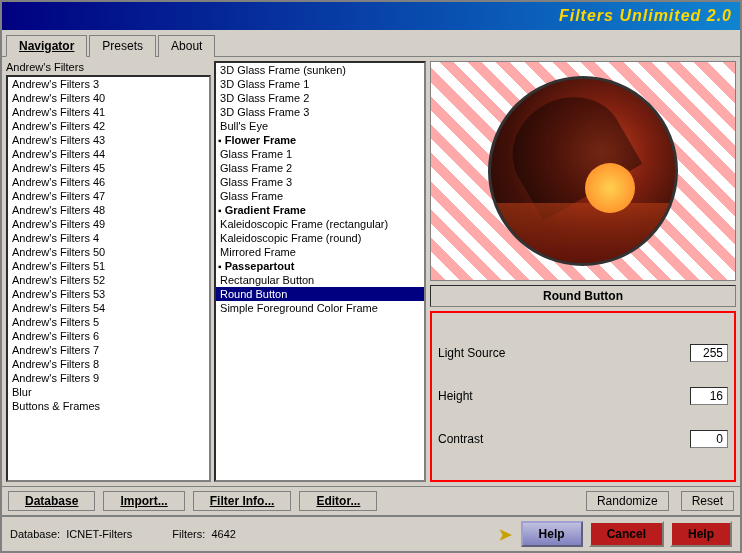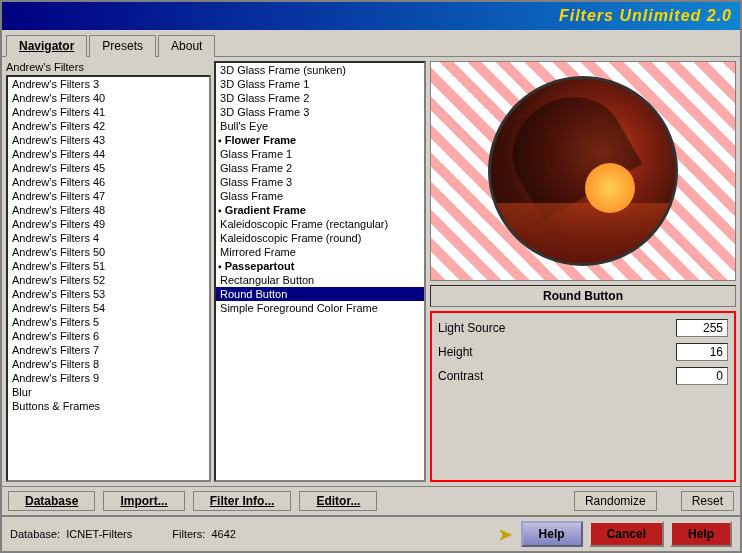--- a/index.html
+++ b/index.html
@@ -188,27 +188,28 @@
     .params-area {
       flex: 1;
       border: 2px solid #ff0000;
       padding: 6px;
       background: #d4d0c8;
     }
     .param-row {
       display: flex;
       align-items: center;
       margin-bottom: 6px;
+      margin-top: 25px;
     }
     .param-label {
       flex: 1;
       font-size: 12px;
     }
     .param-value {
-      width: 52px;
+      width: 38px;
       text-align: right;
       background: #fff;
       border: 1px inset #808080;
       padding: 1px 4px;
       font-size: 12px;
     }
 
     
     .bottom-toolbar {
       display: flex;
@@ -222,21 +223,21 @@
       border: 1px solid #808080;
       background: #d4d0c8;
       cursor: pointer;
       font-size: 12px;
       text-decoration: underline;
       font-weight: bold;
     }
     .toolbar-right {
       margin-left: auto;
       display: flex;
-      gap: 24px;
+      gap: 12px;
     }
     .toolbar-btn-plain {
       padding: 2px 10px;
       border: 1px solid #808080;
       background: #d4d0c8;
       cursor: pointer;
       font-size: 12px;
     }
 
     

